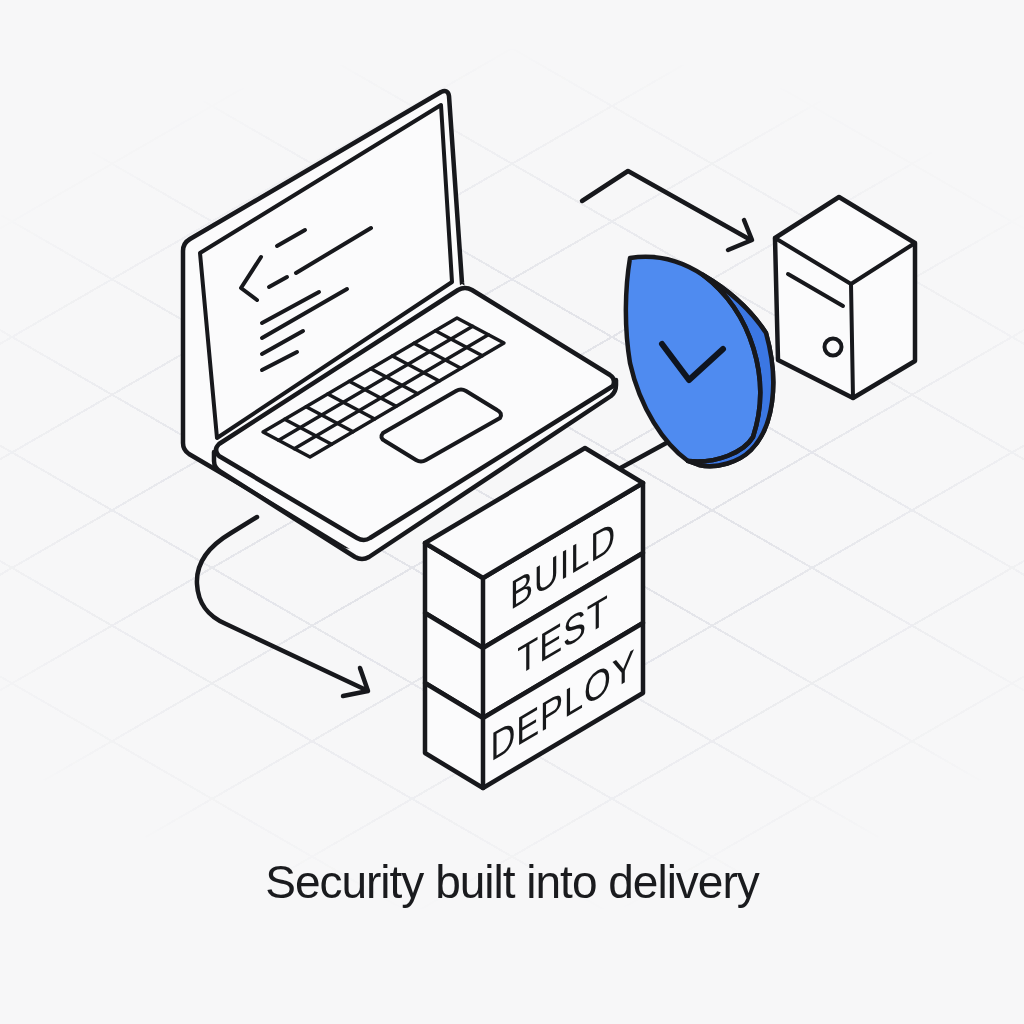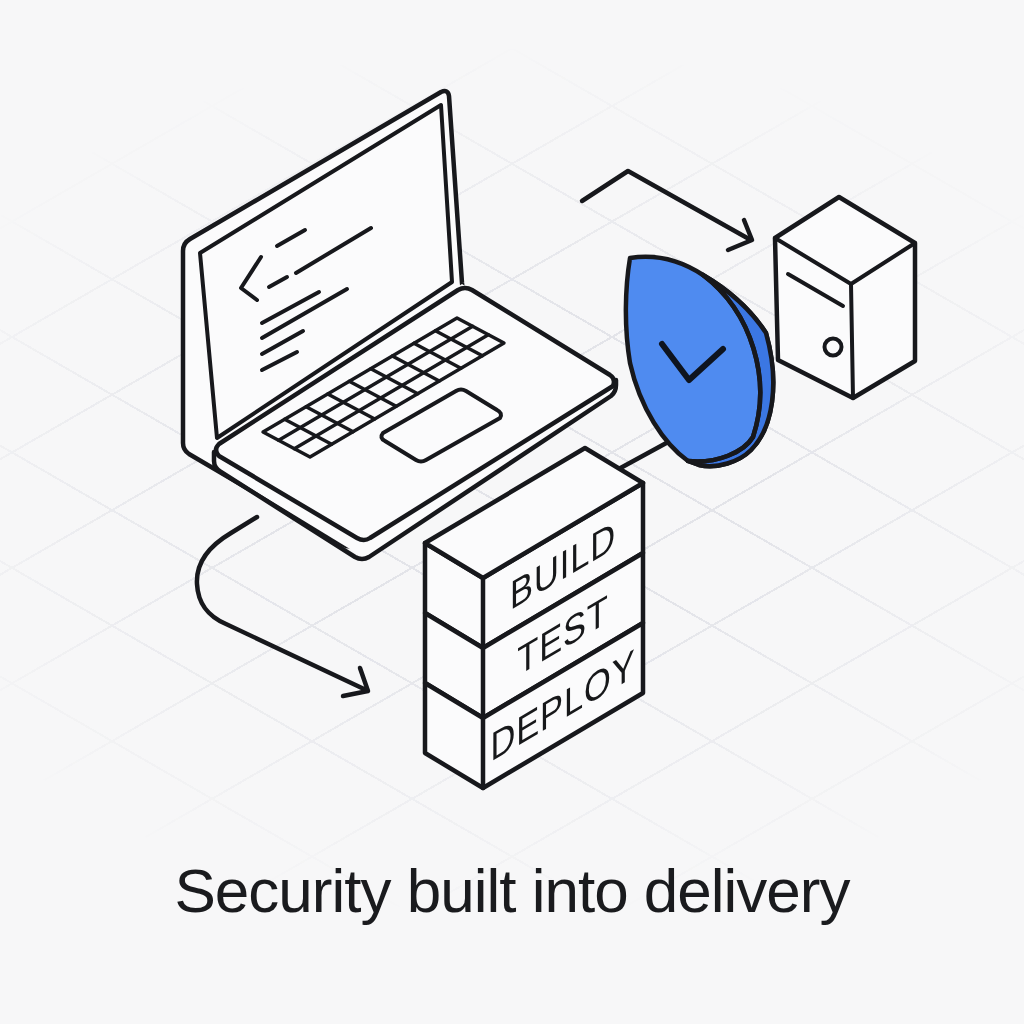--- a/index.html
+++ b/index.html
@@ -15,21 +15,21 @@
     background-image:
       repeating-linear-gradient(30deg,  #e3e4e9 0 2px, transparent 2px 100px),
       repeating-linear-gradient(-30deg, #e3e4e9 0 2px, transparent 2px 100px);
     -webkit-mask-image:radial-gradient(ellipse 78% 52% at 50% 47%, #000 32%, transparent 82%);
             mask-image:radial-gradient(ellipse 78% 52% at 50% 47%, #000 32%, transparent 82%);
   }
   svg.scene{position:absolute;inset:0;}
   .caption{
     position:absolute;left:0;right:0;top:855px;
     text-align:center;
-    font-size:62px;font-weight:500;letter-spacing:-1px;
+    font-size:46px;font-weight:500;letter-spacing:-1px;
     color:#1a1b1e;
   }
   .stack-label{
     font-family:"Liberation Sans",sans-serif;
     font-size:40px;fill:#17181a;letter-spacing:1px;
   }
 </style>
 </head>
 <body>
 

